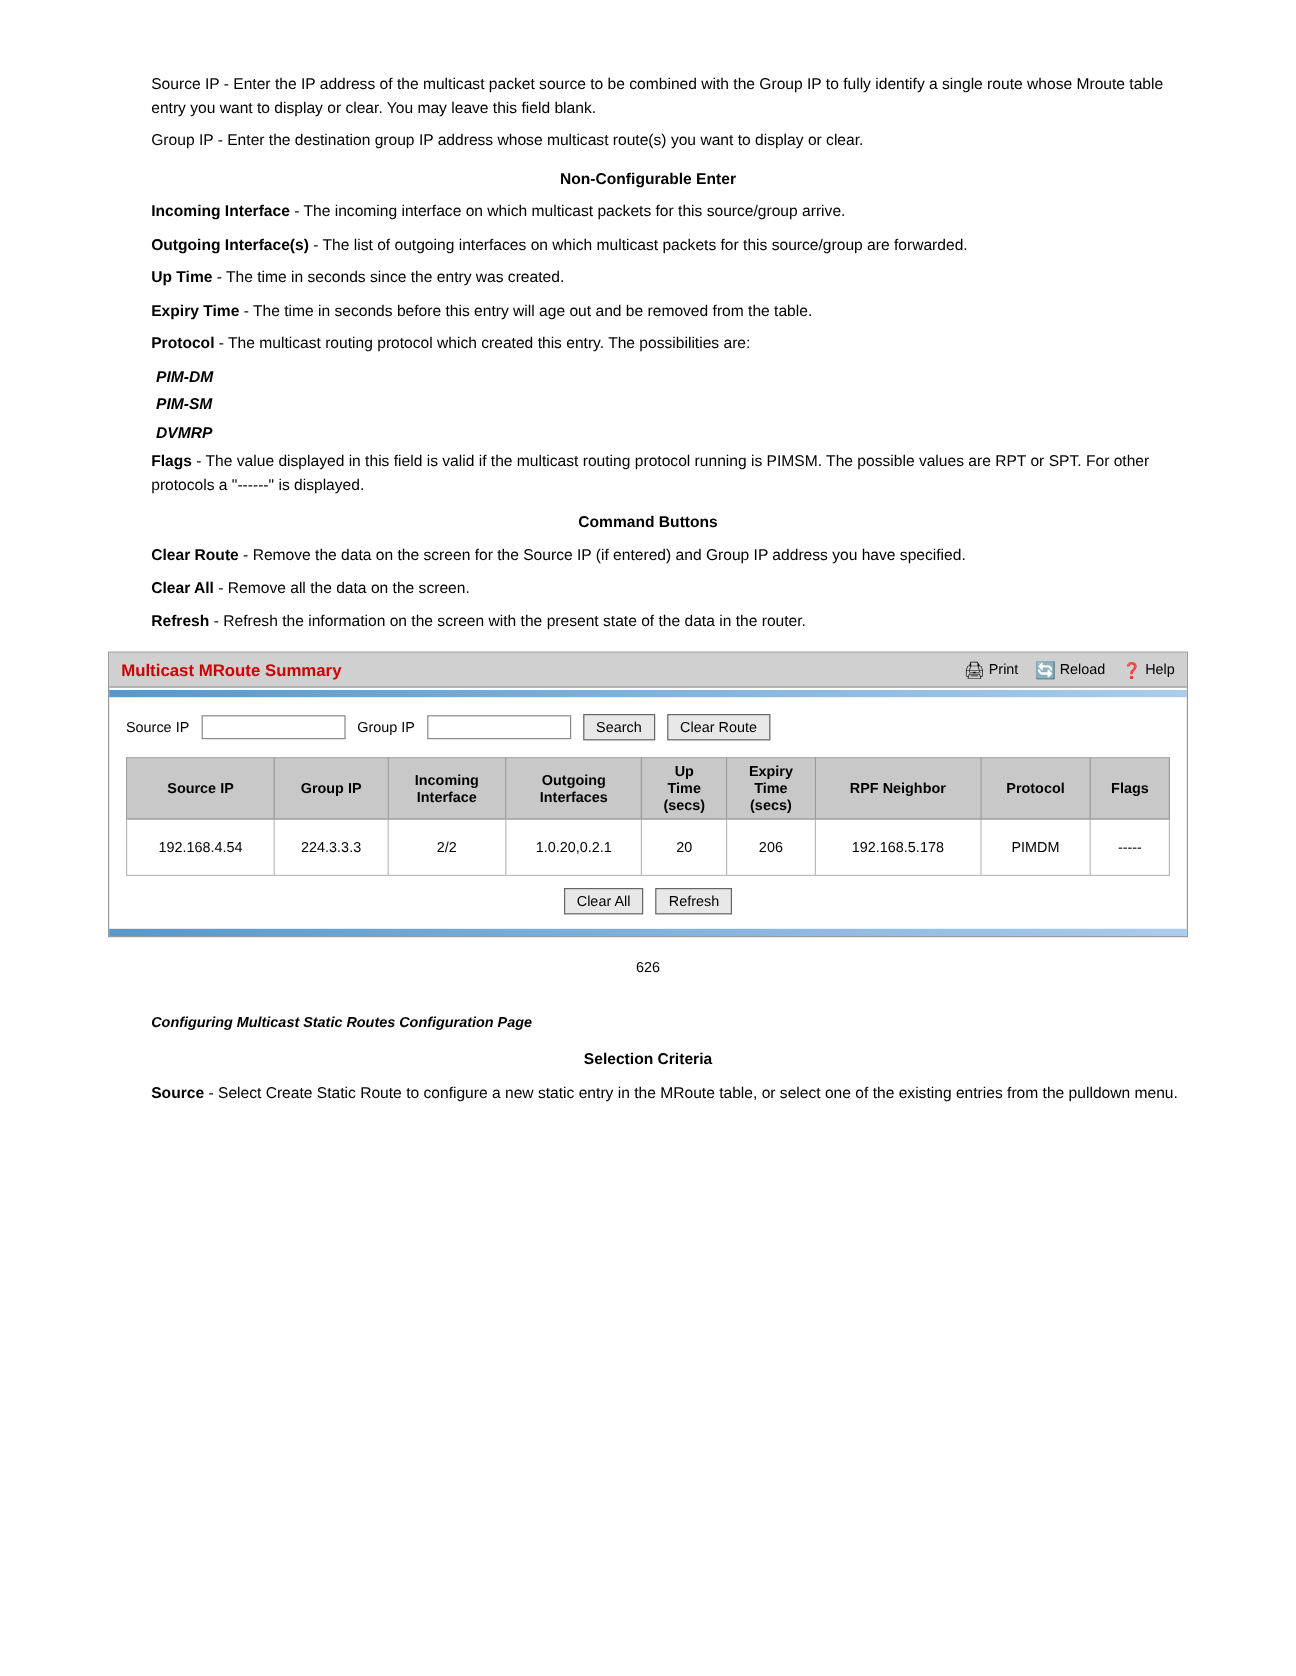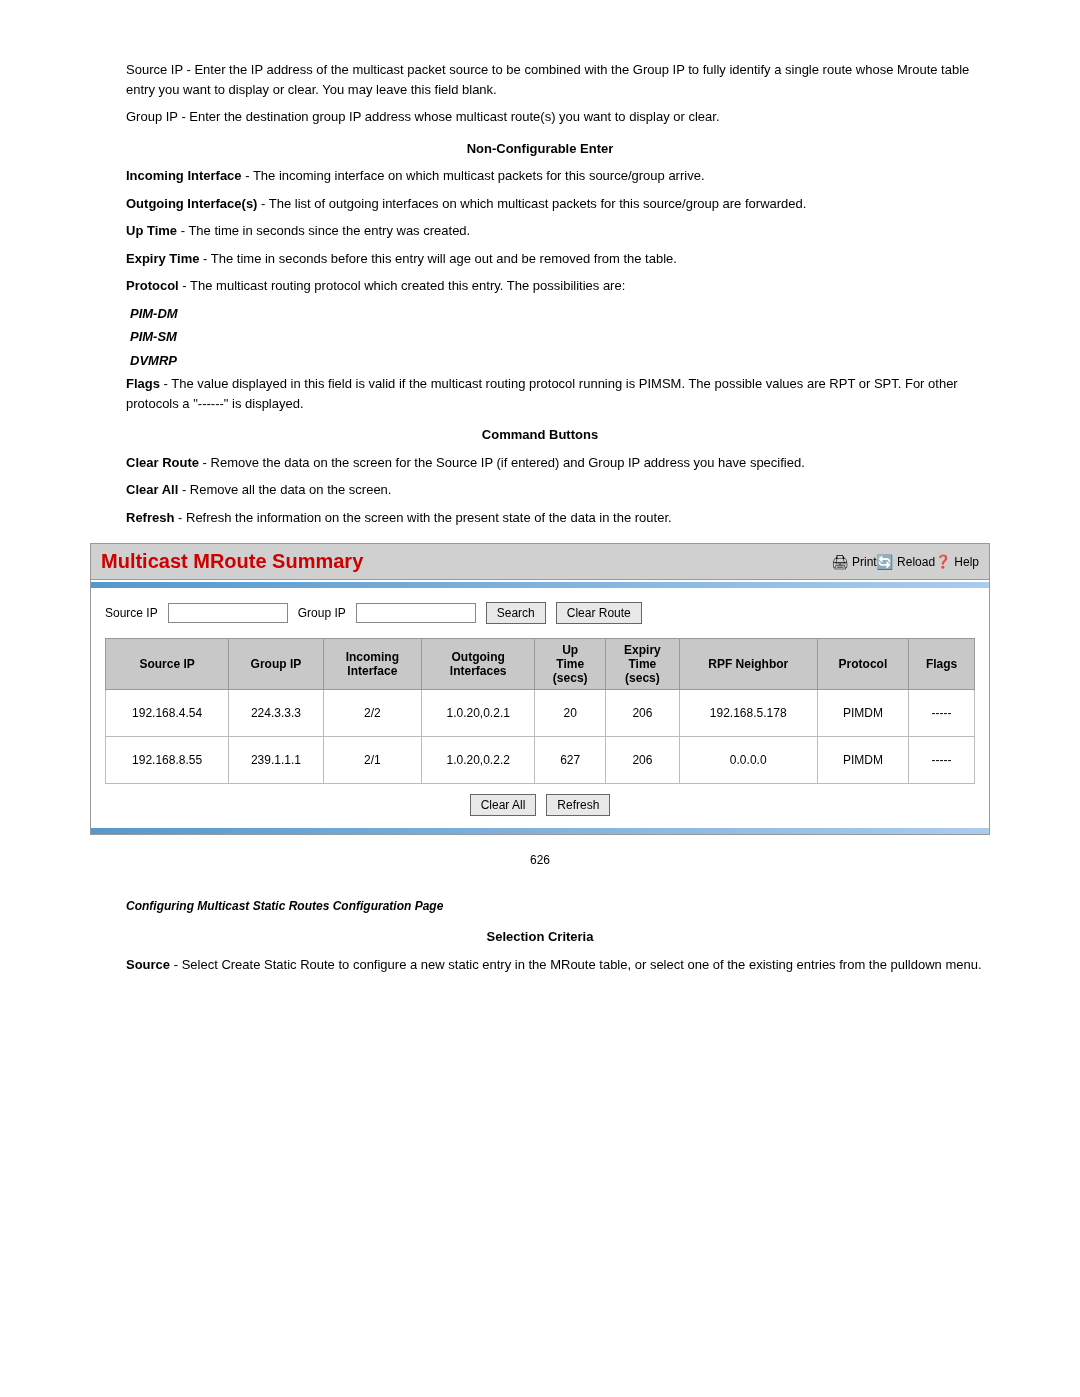--- a/index.html
+++ b/index.html
@@ -41,25 +41,26 @@
     .panel-header {
       background: #d0d0d0;
       padding: 6px 10px;
       display: flex;
       align-items: center;
       justify-content: space-between;
       border-bottom: 1px solid #999;
     }
     .panel-title {
       color: #cc0000;
-      font-size: 20px;
+      font-size: 14px;
       font-weight: bold;
     }
     .panel-actions {
       display: flex;
+      gap: 14px;
       align-items: center;
     }
     .panel-action-item {
       display: flex;
       align-items: center;
       gap: 3px;
       font-size: 12px;
       color: #000;
       cursor: pointer;
     }
@@ -247,31 +248,20 @@
               <td>192.168.4.54</td>
               <td>224.3.3.3</td>
               <td>2/2</td>
               <td>1.0.20,0.2.1</td>
               <td>20</td>
               <td>206</td>
               <td>192.168.5.178</td>
               <td>PIMDM</td>
               <td>-----</td>
             </tr>
-            <tr>
-              <td>192.168.8.55</td>
-              <td>239.1.1.1</td>
-              <td>2/1</td>
-              <td>1.0.20,0.2.2</td>
-              <td>627</td>
-              <td>206</td>
-              <td>0.0.0.0</td>
-              <td>PIMDM</td>
-              <td>-----</td>
-            </tr>
           </tbody>
       </table>
 
       <div class="bottom-buttons">
         <button class="btn">Clear All</button>
         <button class="btn">Refresh</button>
       </div>
     </div>
     <div class="blue-bar"></div>
   </div>

